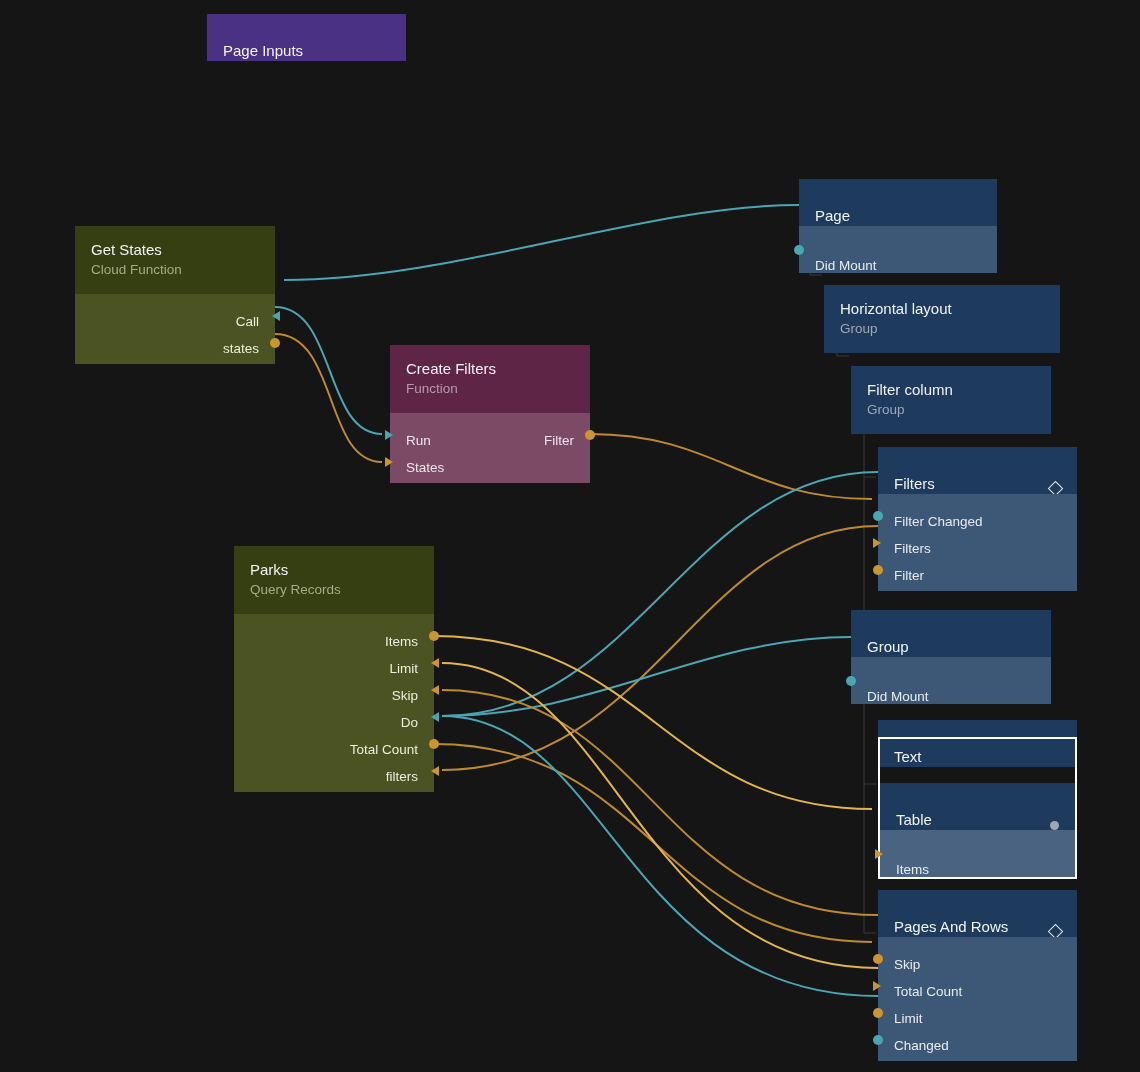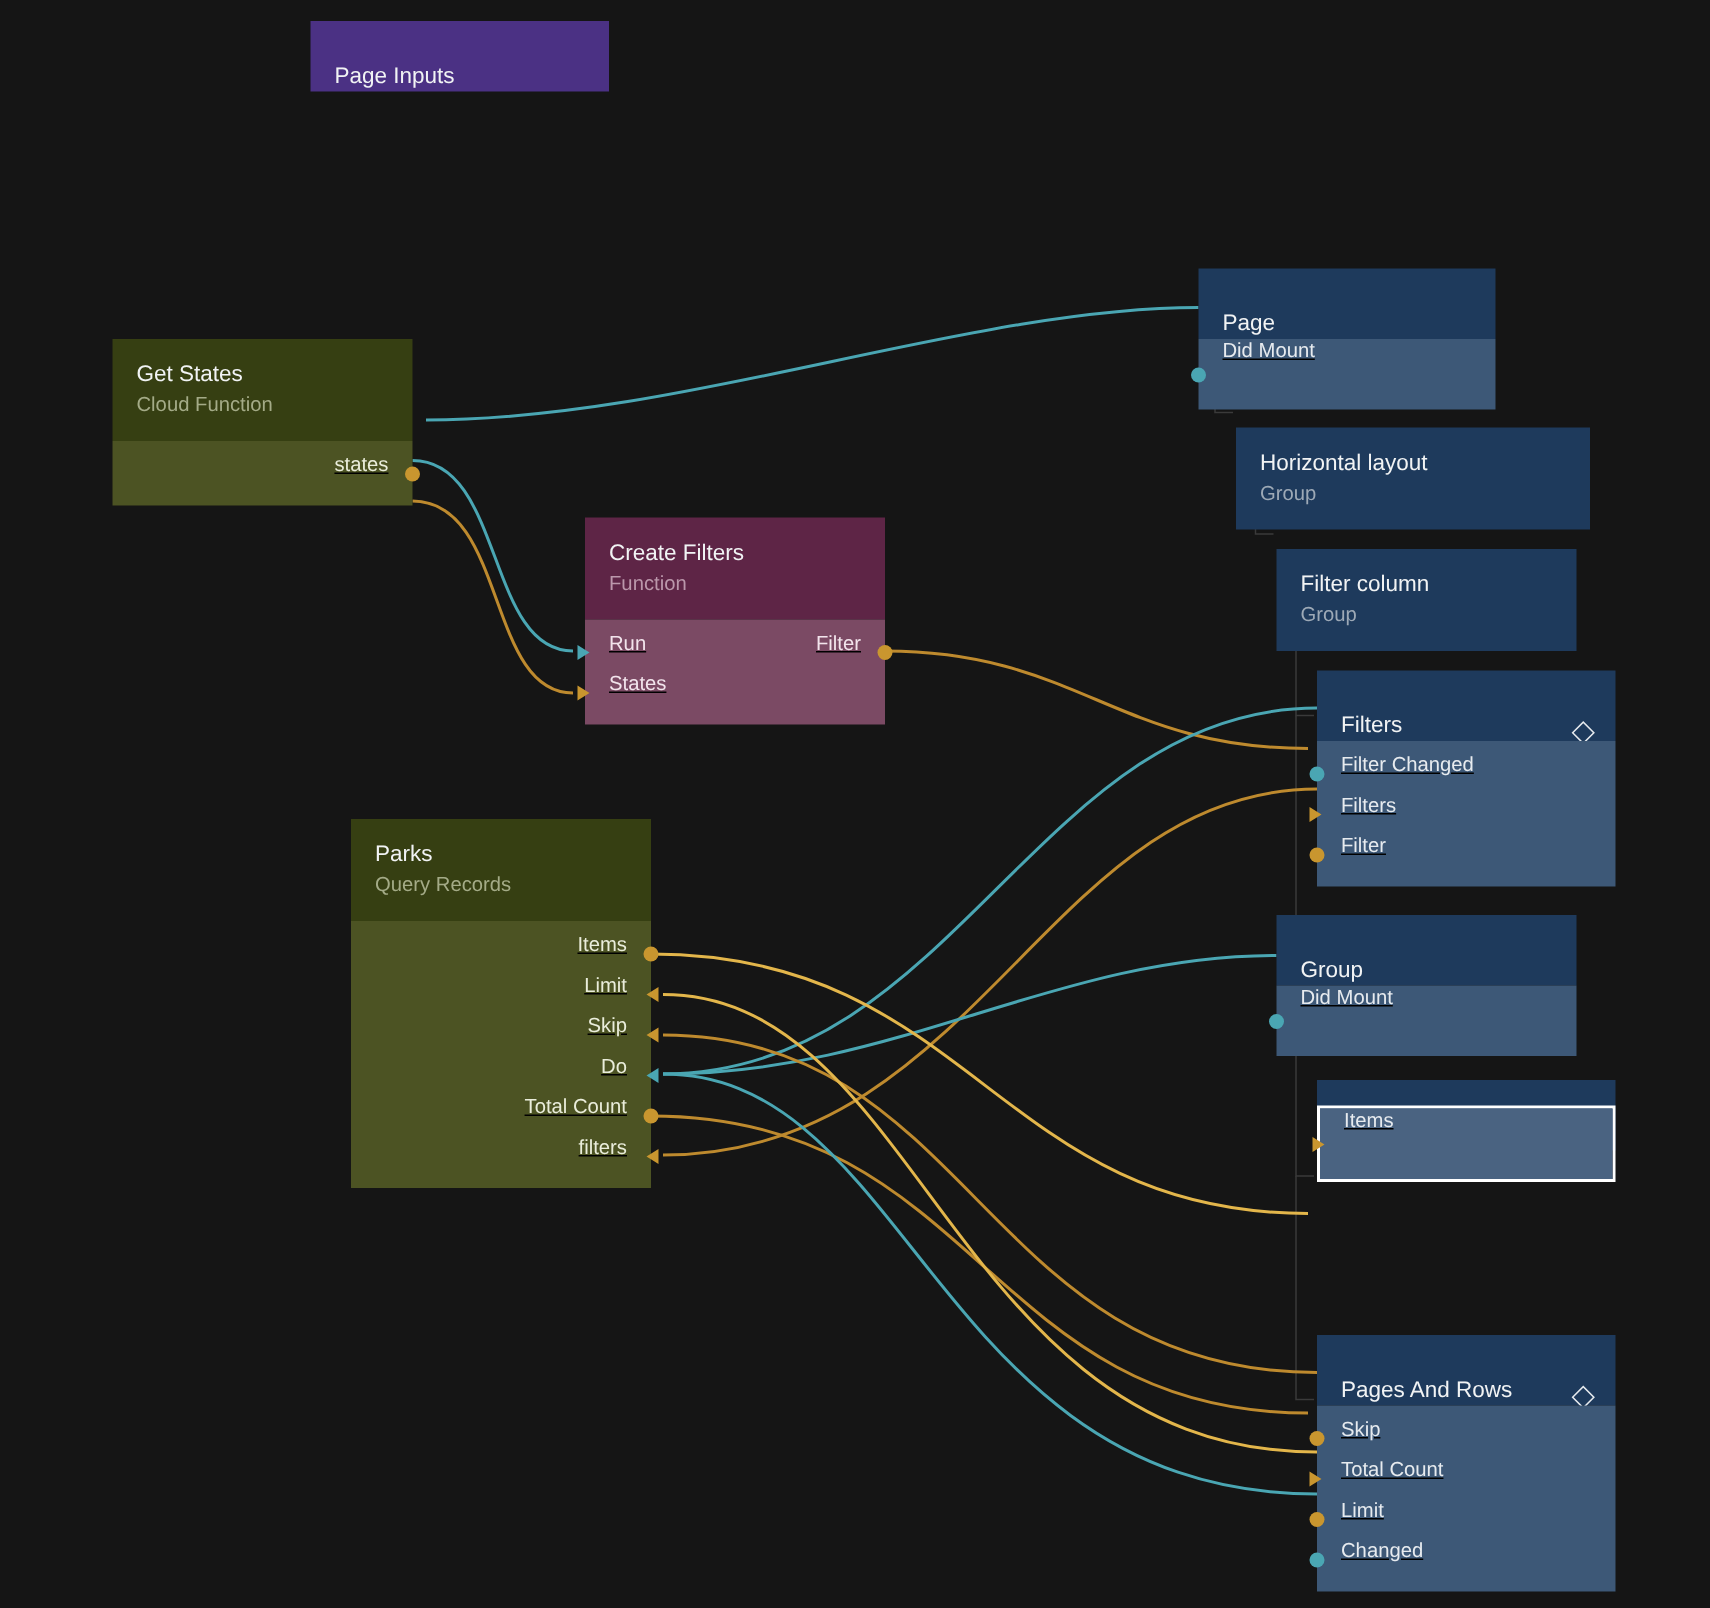--- a/index.html
+++ b/index.html
@@ -18,21 +18,21 @@
   .node.selected{border:2px solid #ffffff;}
 
   .node-header{display:flex;align-items:flex-end;padding:0 16px;}
   .node-header.one{height:47px;}
   .node-header.two{height:68px;flex-direction:column;align-items:flex-start;justify-content:center;}
   .title{font-size:15px;color:#F1F3F4;line-height:1.25;white-space:nowrap;}
   .subtitle{font-size:13.5px;line-height:1.25;margin-top:2px;white-space:nowrap;}
 
   .body{position:relative;}
   .body.pad{padding:8px 0;}
-  .row{position:relative;height:27px;display:flex;align-items:flex-start;padding:0 16px;font-size:13.5px;text-decoration:underline;}
+  .row{position:relative;height:27px;display:flex;align-items:flex-end;padding:0 16px;font-size:13.5px;}
   .row.tall{height:47px;}
   .row.r{justify-content:flex-end;}
   .row.split{justify-content:space-between;}
   .row-label{white-space:nowrap;}
 
   
   .n-purple{background:#4B3184;}
   .n-blue .node-header{background:#1E3A5C;margin-top:44px;}
   .n-blue .body{background:#3D5877;}
   .n-blue .row-label{color:#E7EBEF;}
@@ -112,20 +112,24 @@
     </div>
   </div>
 
   <div class="node n-olive" style="left:75px;top:190px;width:200px;margin-top:36px;">
     <div class="node-header two">
       <span class="title">Get States</span>
       <span class="subtitle">Cloud Function</span>
     </div>
     <div class="body pad">
       <div class="row r">
+        <span class="row-label">Call</span>
+        <span class="port right arr arr-l teal"></span>
+      </div>
+      <div class="row r">
         <span class="row-label">states</span>
         <span class="port right dot orange"></span>
       </div>
     </div>
   </div>
 
   <div class="node n-blue" style="left:824px;top:241px;width:236px;">
     <div class="node-header two">
       <span class="title">Horizontal layout</span>
       <span class="subtitle">Group</span>
@@ -224,20 +228,24 @@
     </div>
   </div>
 
   <div class="node n-blue" style="left:878px;top:676px;width:199px;">
     <div class="node-header one">
       <span class="title">Text</span>
     </div>
   </div>
 
   <div class="node n-blue selected" style="left:878px;top:737px;width:199px;">
+    <div class="node-header one">
+      <span class="title">Table</span>
+      <span class="status-dot"></span>
+    </div>
     <div class="body">
       <div class="row tall">
         <span class="port left arr arr-r orange"></span>
         <span class="row-label">Items</span>
       </div>
     </div>
   </div>
 
   <div class="node n-blue" style="left:878px;top:846px;width:199px;">
     <div class="node-header one">

